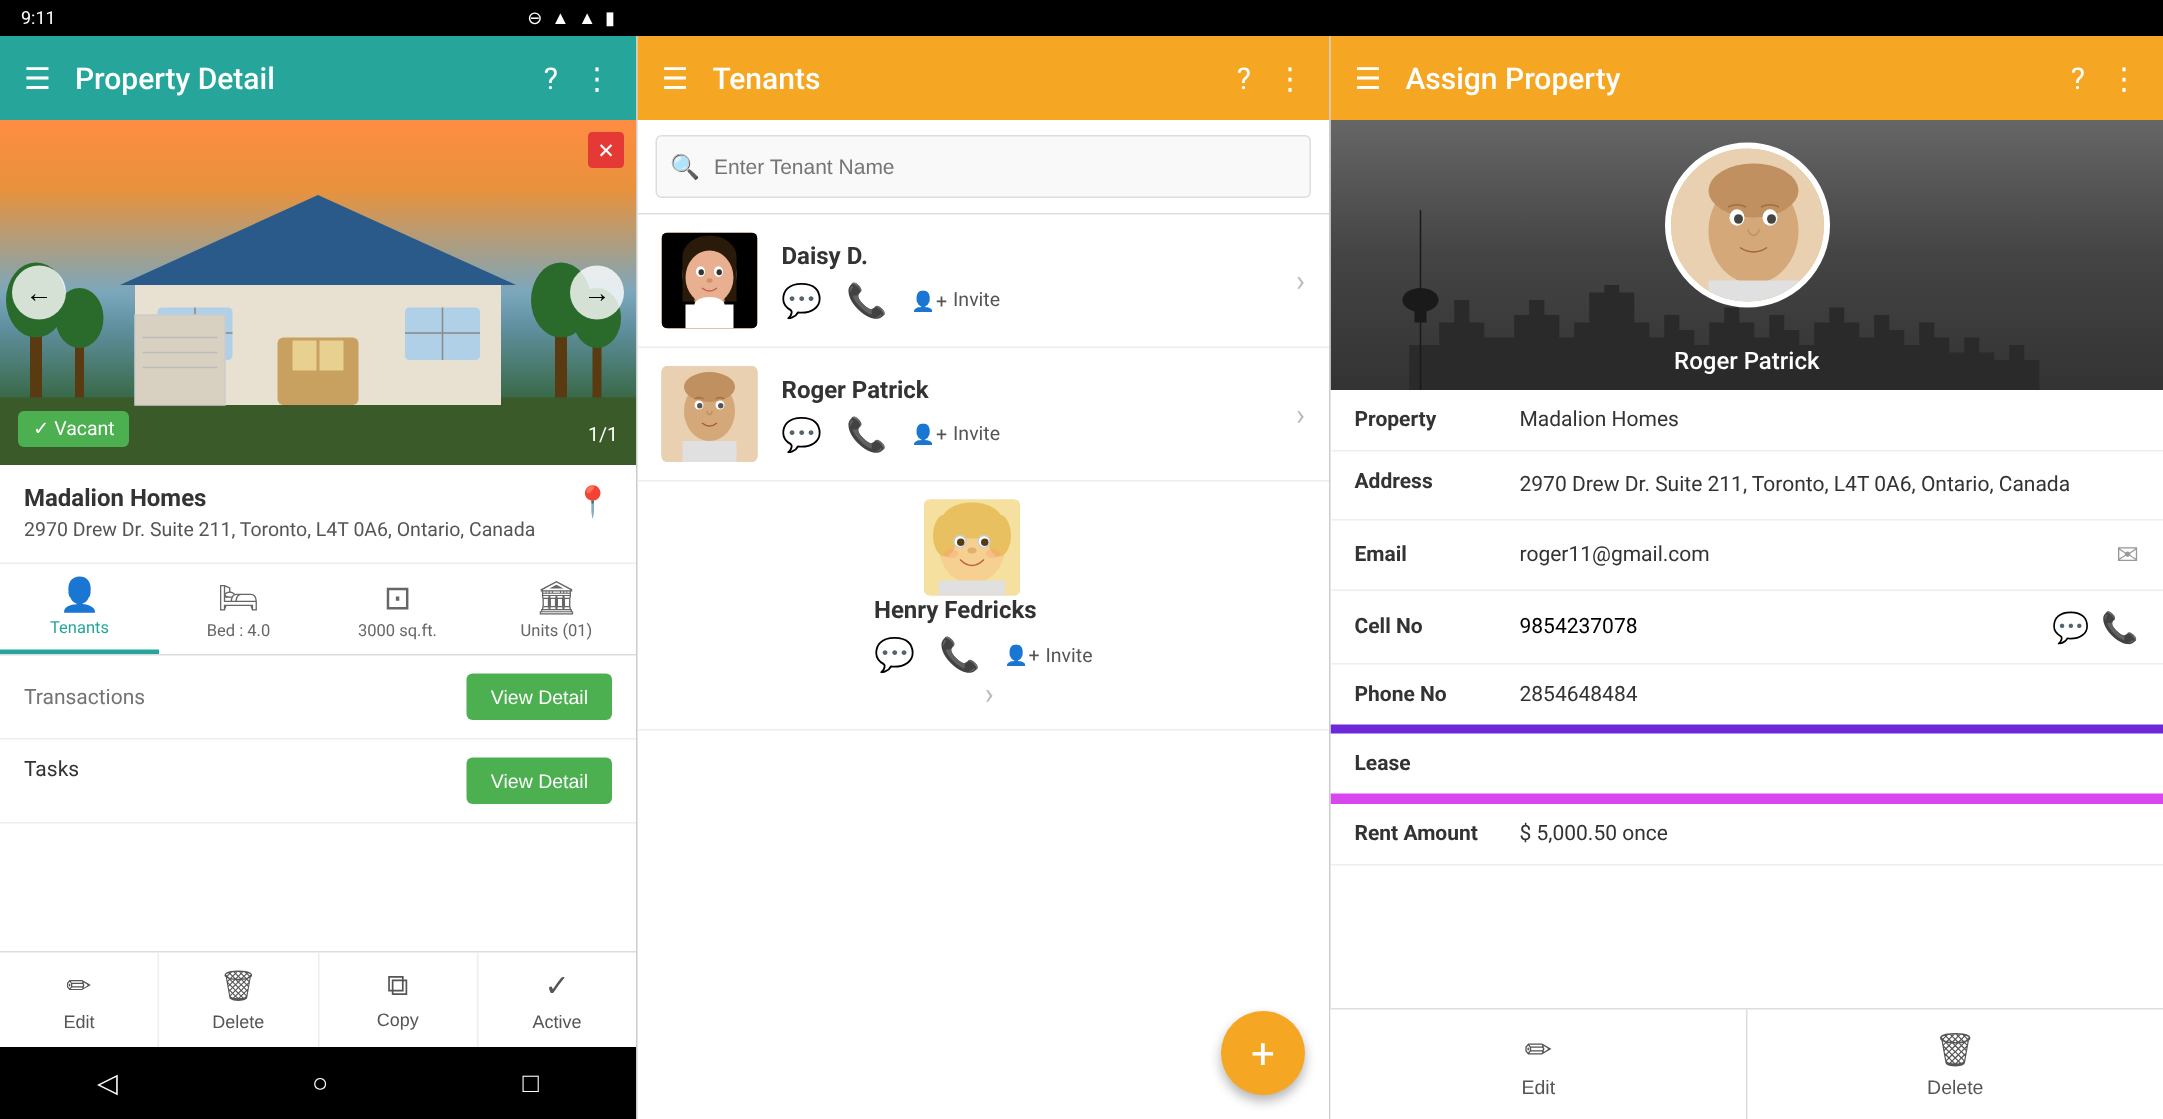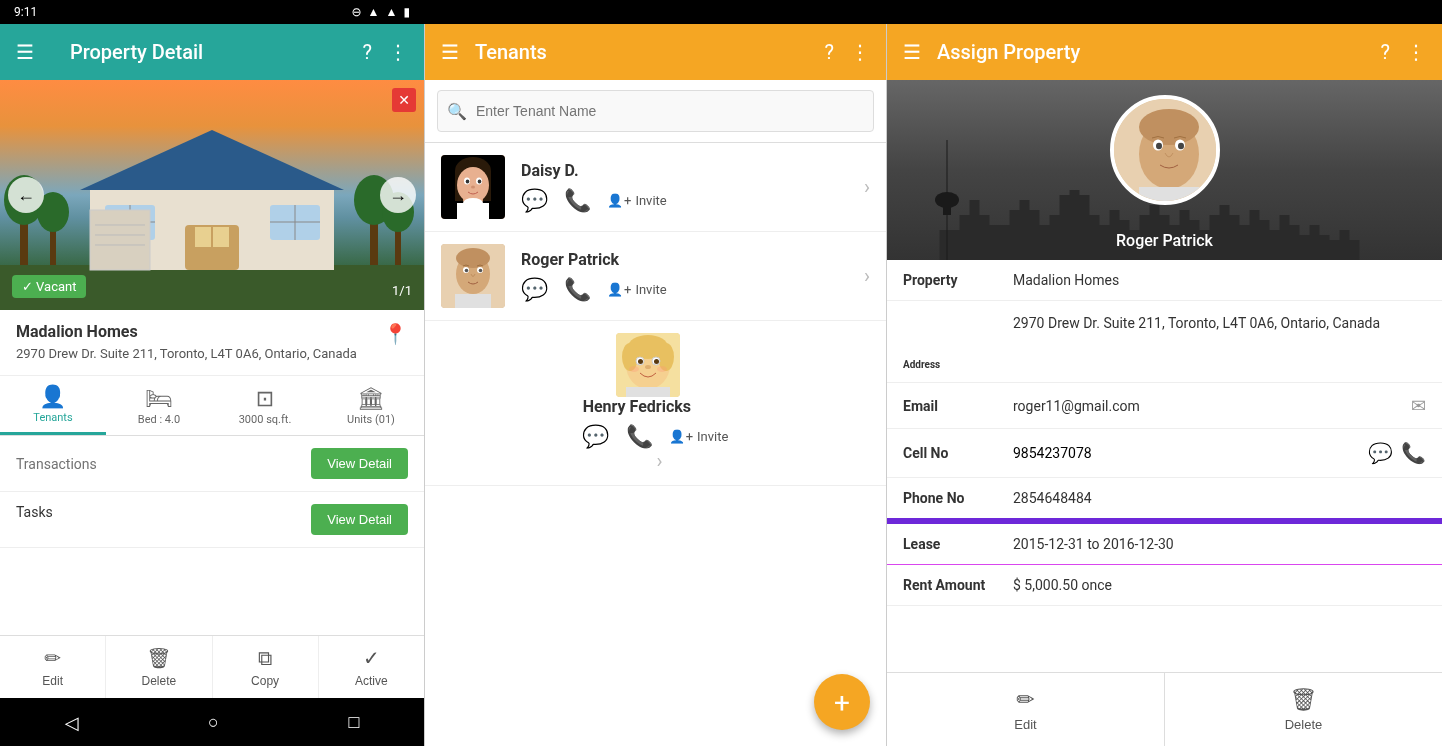--- a/index.html
+++ b/index.html
@@ -27,21 +27,21 @@
       <span>▮</span>
     </span>
   </div>
 
   <div style="display:flex; flex:1; overflow:hidden;">
 
     <div style="width:424px; background:#fff; display:flex; flex-direction:column; flex-shrink:0;">
 
       <div style="height:56px; background:#26A69A; display:flex; align-items:center; padding:0 16px; color:#fff; flex-shrink:0;">
         <span style="font-size:20px; margin-right:16px; cursor:pointer;">☰</span>
-        <span style="flex:1; font-size:20px; font-weight:500;margin-left:20px;">Property Detail</span>
+        <span style="flex:1; font-size:20px; font-weight:500;">Property Detail</span>
         <span style="font-size:20px; margin-right:16px; cursor:pointer;">?</span>
         <span style="font-size:20px; cursor:pointer;">⋮</span>
       </div>
 
       <div style="position:relative; width:100%; height:230px; overflow:hidden; flex-shrink:0;">
 
         <div style="width:100%; height:100%; background: linear-gradient(180deg, #FF8C42 0%, #E8923C 20%, #7BA7BC 50%, #6090A0 60%, #3a6a4a 80%, #2a5a2a 90%, #5a4020 100%);">
 
           <svg viewBox="0 0 424 200" width="424" height="200" style="position:absolute; bottom:0;">
 
@@ -345,21 +345,21 @@
       </div>
 
       <div style="flex:1; overflow-y:auto;">
 
         <div style="display:flex; padding:12px 16px; border-bottom:1px solid #eee; align-items:flex-start;">
           <span style="width:110px; font-size:14px; font-weight:bold; color:#333; flex-shrink:0;">Property</span>
           <span style="flex:1; font-size:14px; color:#333;">Madalion Homes</span>
         </div>
 
         <div style="display:flex; padding:12px 16px; border-bottom:1px solid #eee; align-items:flex-start;">
-          <span style="width:110px; font-size:10px; font-weight:bold; color:#333; flex-shrink:0;margin-top:46px;">Address</span>
+          <span style="width:110px; font-size:14px; font-weight:bold; color:#333; flex-shrink:0;">Address</span>
           <span style="flex:1; font-size:14px; color:#333; line-height:1.5;">2970  Drew Dr. Suite 211, Toronto, L4T 0A6, Ontario, Canada</span>
         </div>
 
         <div style="display:flex; padding:12px 16px; border-bottom:1px solid #eee; align-items:center;">
           <span style="width:110px; font-size:14px; font-weight:bold; color:#333; flex-shrink:0;">Email</span>
           <span style="flex:1; font-size:14px; color:#333;">roger11@gmail.com</span>
           <span style="color:#999; font-size:18px; cursor:pointer; margin-left:8px;">✉</span>
         </div>
 
         <div style="display:flex; padding:12px 16px; border-bottom:1px solid #eee; align-items:center;">
@@ -367,23 +367,22 @@
           <span style="flex:1; font-size:14px; color:#000000;">9854237078</span>
           <span style="color:#9e9e9e; font-size:20px; cursor:pointer; margin-left:8px;">💬</span>
           <span style="color:#4CAF50; font-size:20px; cursor:pointer; margin-left:8px;">📞</span>
         </div>
 
         <div style="display:flex; padding:12px 16px; border-bottom:6px solid #6d28d9; align-items:center;">
           <span style="width:110px; font-size:14px; font-weight:bold; color:#333; flex-shrink:0;">Phone No</span>
           <span style="flex:1; font-size:14px; color:#333;">2854648484</span>
         </div>
 
-        <div style="display:flex; padding:12px 16px; border-bottom:1px solid #d946ef; align-items:center;">
+        <div style="display:flex; padding:12px 16px; border-bottom:7px solid #d946ef; align-items:center;">
           <span style="width:110px; font-size:14px; font-weight:bold; color:#333; flex-shrink:0;">Lease</span>
-          <span style="flex:1; font-size:14px; color:#333;">2015-12-31 to 2016-12-30</span>
         </div>
 
         <div style="display:flex; padding:12px 16px; border-bottom:1px solid #eee; align-items:center;">
           <span style="width:110px; font-size:14px; font-weight:bold; color:#333; flex-shrink:0;">Rent Amount</span>
           <span style="flex:1; font-size:14px; color:#333;">$ 5,000.50 once</span>
         </div>
       </div>
 
       <div style="display:flex; border-top:1px solid #ddd; background:#fff; flex-shrink:0;">
         <button style="flex:1; display:flex; flex-direction:column; align-items:center; justify-content:center; padding:14px; cursor:pointer; font-size:13px; color:#555; border:none; background:none; border-right:1px solid #ddd;">

